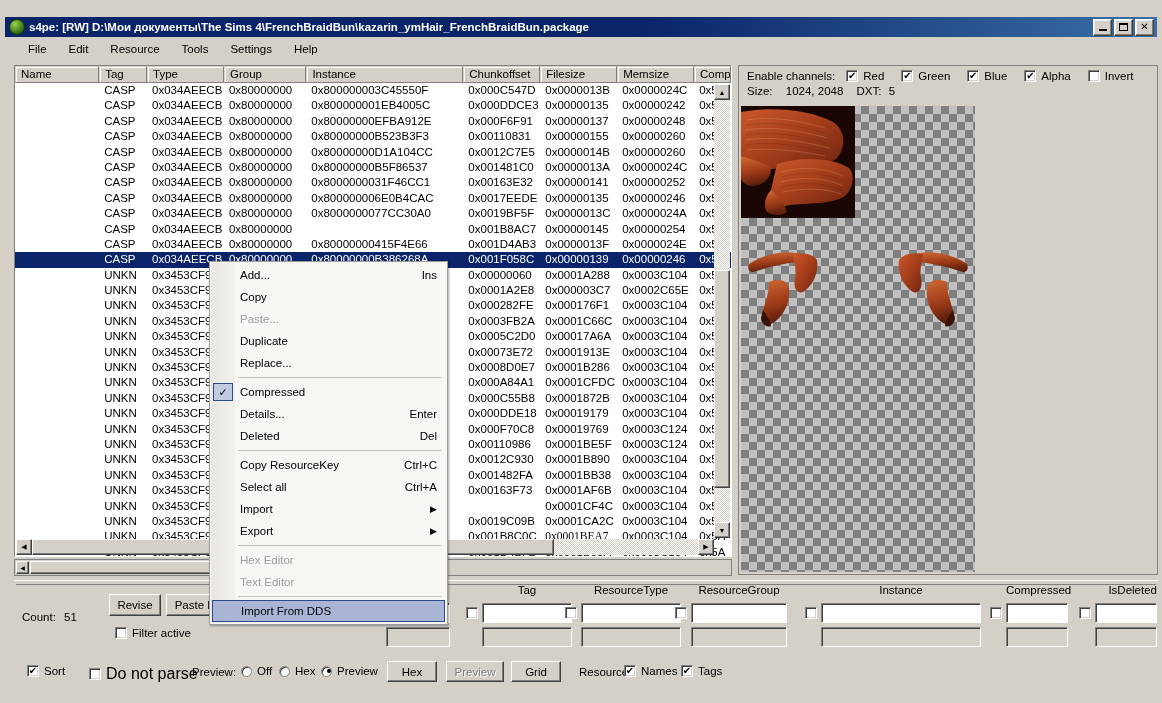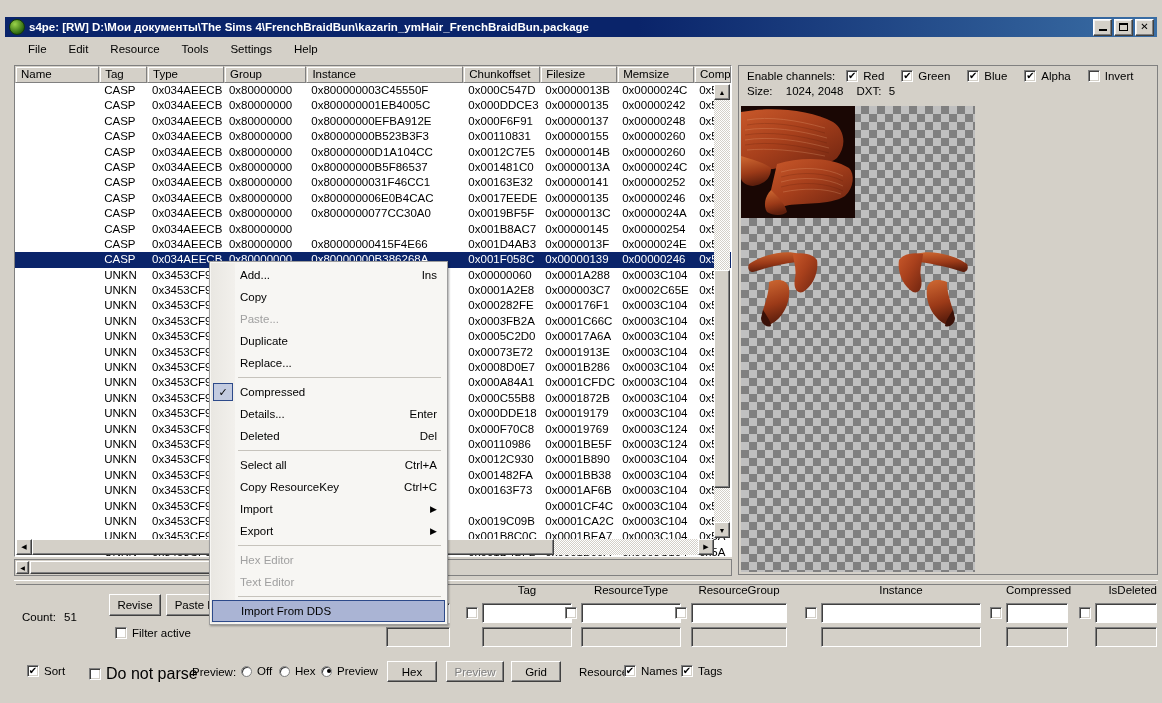--- a/index.html
+++ b/index.html
@@ -498,21 +498,21 @@
                 <div class="cell" style="width: 84px;">0x0003C104</div>
                 <div class="cell" style="width: 40px;">0x5A</div>
               </div>
               <div class="row">
                 <div class="cell" style="width: 92px;"></div>
                 <div class="cell" style="width: 52px;">UNKN</div>
                 <div class="cell" style="width: 84px;">0x3453CF95</div>
                 <div class="cell" style="width: 90px;"></div>
                 <div class="cell" style="width: 172px;"></div>
                 <div class="cell" style="width: 84px;">0x001B8C0C</div>
-                <div class="cell" style="width: 84px;">0x0001BEA7</div>
+                <div class="cell" style="width: 84px; font-family: Liberation Serif, serif;">0x0001BEA7</div>
                 <div class="cell" style="width: 84px;">0x0003C104</div>
                 <div class="cell" style="width: 40px;">0x5A</div>
               </div>
               <div class="row">
                 <div class="cell" style="width: 92px;"></div>
                 <div class="cell" style="width: 52px;">UNKN</div>
                 <div class="cell" style="width: 84px;">0x3453CF95</div>
                 <div class="cell" style="width: 90px;"></div>
                 <div class="cell" style="width: 172px;"></div>
                 <div class="cell" style="width: 84px;">0x001D4BF2</div>
@@ -739,26 +739,26 @@
           <div class="ctx-item">
             <span>Details...</span>
             <span class="acc">Enter</span>
           </div>
           <div class="ctx-item">
             <span>Deleted</span>
             <span class="acc">Del</span>
           </div>
           <div class="ctx-sep"></div>
           <div class="ctx-item">
+            <span>Copy ResourceKey</span>
+            <span class="acc">Ctrl+C</span>
+          </div>
+          <div class="ctx-item">
             <span>Select all</span>
             <span class="acc">Ctrl+A</span>
-          </div>
-          <div class="ctx-item">
-            <span>Copy ResourceKey</span>
-            <span class="acc">Ctrl+C</span>
           </div>
           <div class="ctx-item">
             <span>Import</span>
             <span class="arrow">▶</span>
           </div>
           <div class="ctx-item">
             <span>Export</span>
             <span class="arrow">▶</span>
           </div>
           <div class="ctx-sep"></div>

